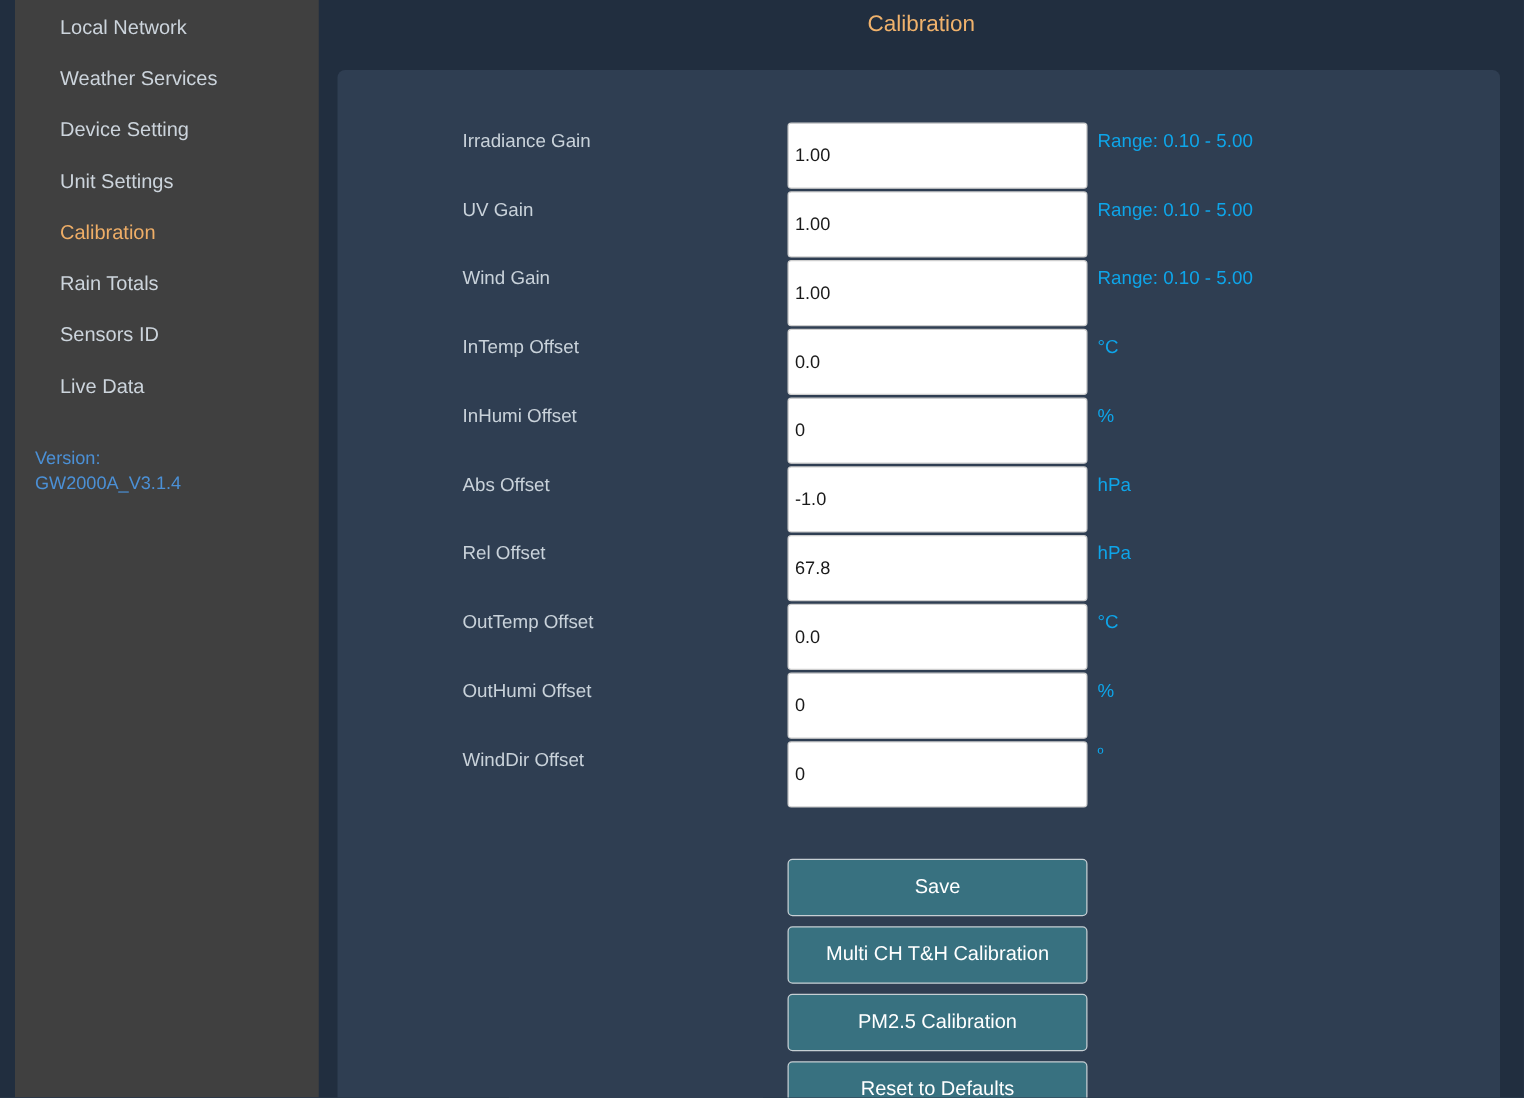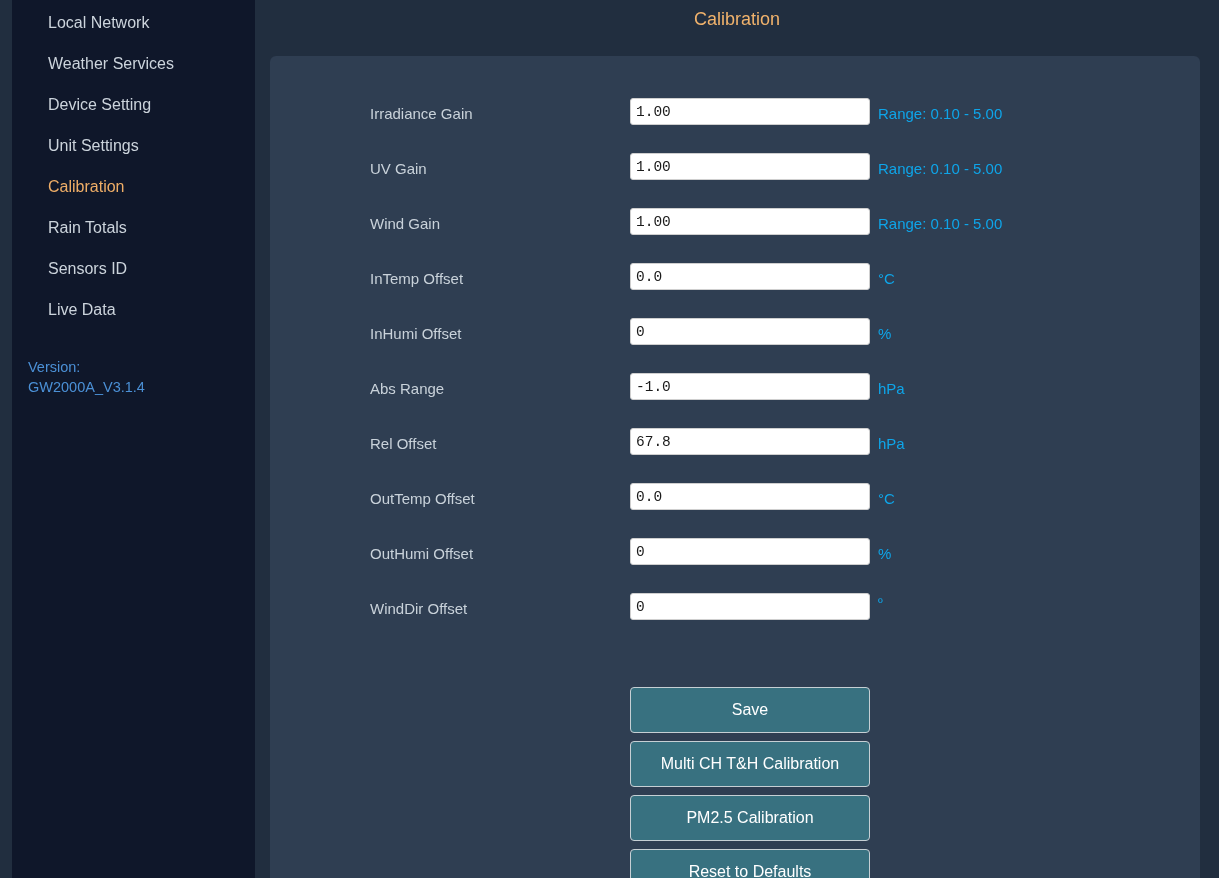--- a/index.html
+++ b/index.html
@@ -6,21 +6,21 @@
   body{
     width:1219px;height:878px;
     background:#212e3f;
     overflow:hidden;
     font-family:"Liberation Sans", sans-serif;
     position:relative;
   }
   
   .sidebar{
     position:absolute;left:12px;top:0;bottom:0;width:243px;
-    background:#0f172a;
+    background:#404040;
   }
   .nav{padding-top:2px;}
   .nav-item{
     height:41px;line-height:41px;padding-left:36px;
     font-size:16px;color:#ccd4dc;cursor:pointer;
     white-space:nowrap;
   }
   .nav-item.active{color:#efae67;}
   .version{
     margin-top:27px;padding-left:16px;
@@ -42,22 +42,22 @@
   
   .form-row{position:absolute;left:0;width:100%;height:29px;}
   .row-label{
     position:absolute;left:100px;top:50%;transform:translateY(-50%);
     font-size:15px;color:#c9d2da;white-space:nowrap;
   }
   .row-input{
     position:absolute;left:360px;top:0;
     width:228px;height:25px;
     border:1px solid #cfcfcf;border-radius:3px;
-    padding:0 5px;background:#ffffff;
-    font-family:Liberation Mono, monospace;
+    padding:13px 5px;background:#ffffff;
+    font-family:Liberation Sans, sans-serif;
     font-size:14.5px;color:#1a1a1a;
   }
   .row-suffix{
     position:absolute;left:608px;top:50%;transform:translateY(-50%);
     font-size:15px;color:#0ea5e9;white-space:nowrap;
   }
   .row-suffix.sup{top:2px;transform:none;font-size:13px;}
   
   .panel-btn{
     position:absolute;left:360px;width:240px;height:46px;
@@ -112,21 +112,21 @@
         <div class="row-label">InTemp Offset</div>
         <input class="row-input" type="text" value="0.0" style="">
         <div class="row-suffix">°C</div>
       </div>
       <div class="form-row" style="top: 262px;">
         <div class="row-label">InHumi Offset</div>
         <input class="row-input" type="text" value="0" style="">
         <div class="row-suffix">%</div>
       </div>
       <div class="form-row" style="top: 317px;">
-        <div class="row-label">Abs Range</div>
+        <div class="row-label">Abs Offset</div>
         <input class="row-input" type="text" value="-1.0" style="">
         <div class="row-suffix">hPa</div>
       </div>
       <div class="form-row" style="top: 372px;">
         <div class="row-label">Rel Offset</div>
         <input class="row-input" type="text" value="67.8" style="">
         <div class="row-suffix">hPa</div>
       </div>
       <div class="form-row" style="top: 427px;">
         <div class="row-label">OutTemp Offset</div>

